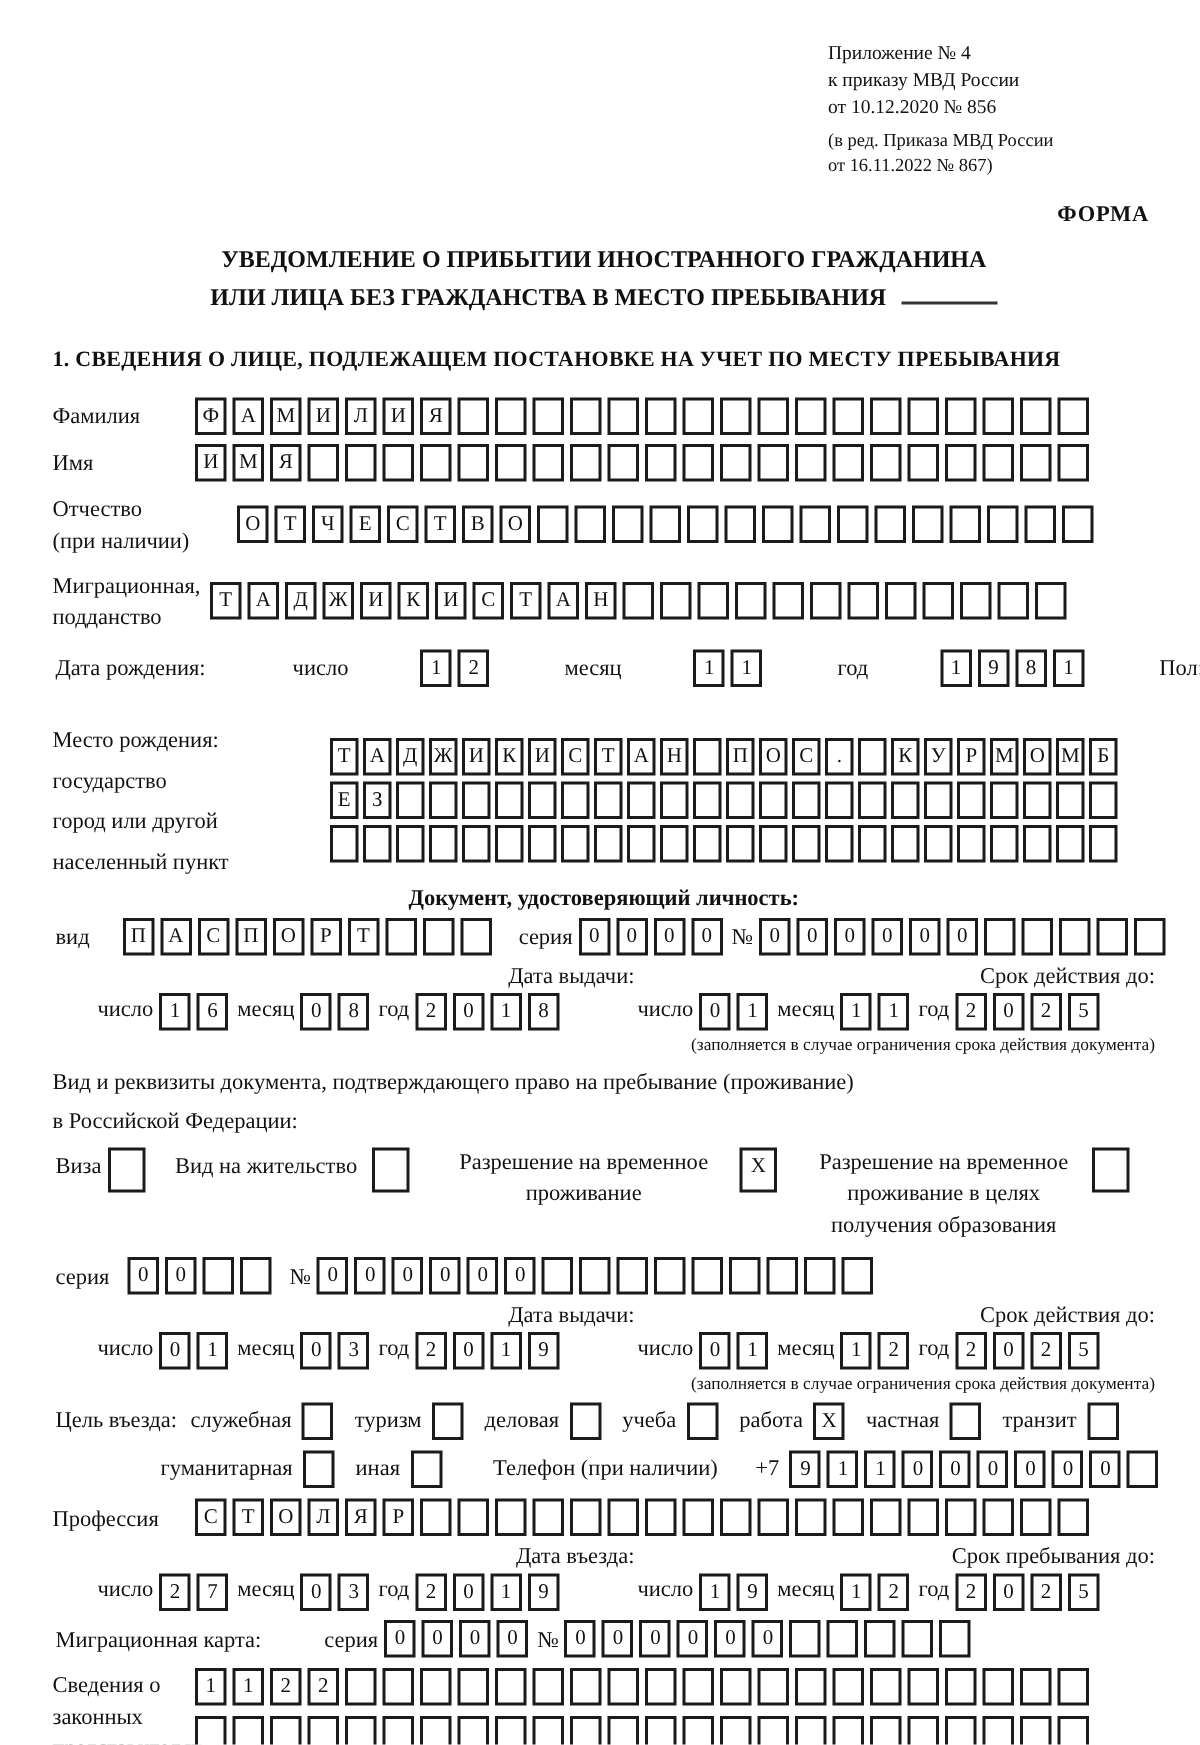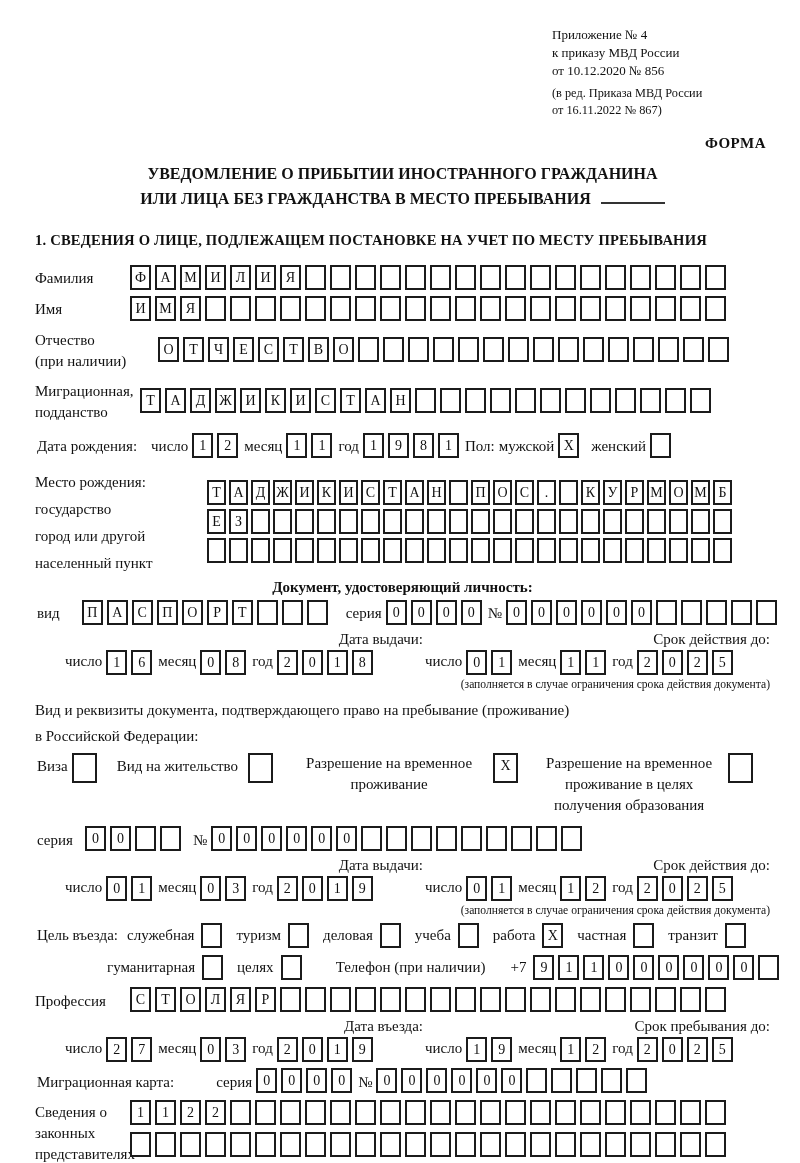--- a/index.html
+++ b/index.html
@@ -192,21 +192,21 @@
         <span class="cell"></span>
         <span class="cell"></span>
         <span class="cell"></span>
         <span class="cell"></span>
         <span class="cell"></span>
         <span class="cell"></span>
         <span class="cell"></span>
       </span>
   </div>
 
-  <div class="row" style="margin-top:10px;">
+  <div class="row" style="margin-top:10px;gap:44px;">
     <span class="inline-word">Дата рождения:</span>
     <span class="inline-word" style="padding-left:10px;">число</span>
     <span class="cells">
         <span class="cell">1</span>
         <span class="cell">2</span>
       </span>
     <span class="inline-word">месяц</span>
     <span class="cells">
         <span class="cell">1</span>
         <span class="cell">1</span>
@@ -222,21 +222,21 @@
     <span class="inline-word" style="padding-left:0;">мужской</span>
     <span class="cells">
         <span class="cell">X</span>
       </span>
     <span class="inline-word" style="padding-left:8px;">женский</span>
     <span class="cells">
         <span class="cell"></span>
       </span>
   </div>
 
-  <div class="row" style="margin-top:8px;margin-bottom:2px;">
+  <div class="row" style="margin-top:20px;margin-bottom:2px;gap:13px;">
     <span class="lbl w170 lbl-stack">
       <div style="line-height:27px;">Место рождения:</div>
       <div style="line-height:27px;">государство</div>
       <div style="line-height:27px;">город или другой</div>
       <div style="line-height:27px;">населенный пункт</div>
     </span>
     <span>
       <div class="cells sm" style="margin-bottom:4px;">
           <span class="cell">Т</span>
           <span class="cell">А</span>
@@ -550,21 +550,21 @@
     <span class="cells">
         <span class="cell"></span>
       </span>
   </div>
 
   <div class="purpose indent70">
     <span class="inline-word">гуманитарная</span>
     <span class="cells">
         <span class="cell"></span>
       </span>
-    <span class="inline-word">целях</span>
+    <span class="inline-word">иная</span>
     <span class="cells">
         <span class="cell"></span>
       </span>
     <span class="inline-word" style="padding-left:22px;">Телефон (при наличии)</span>
     <span class="inline-word" style="padding-left:18px;">+7</span>
     <span class="cells">
         <span class="cell">9</span>
         <span class="cell">1</span>
         <span class="cell">1</span>
         <span class="cell">0</span>

